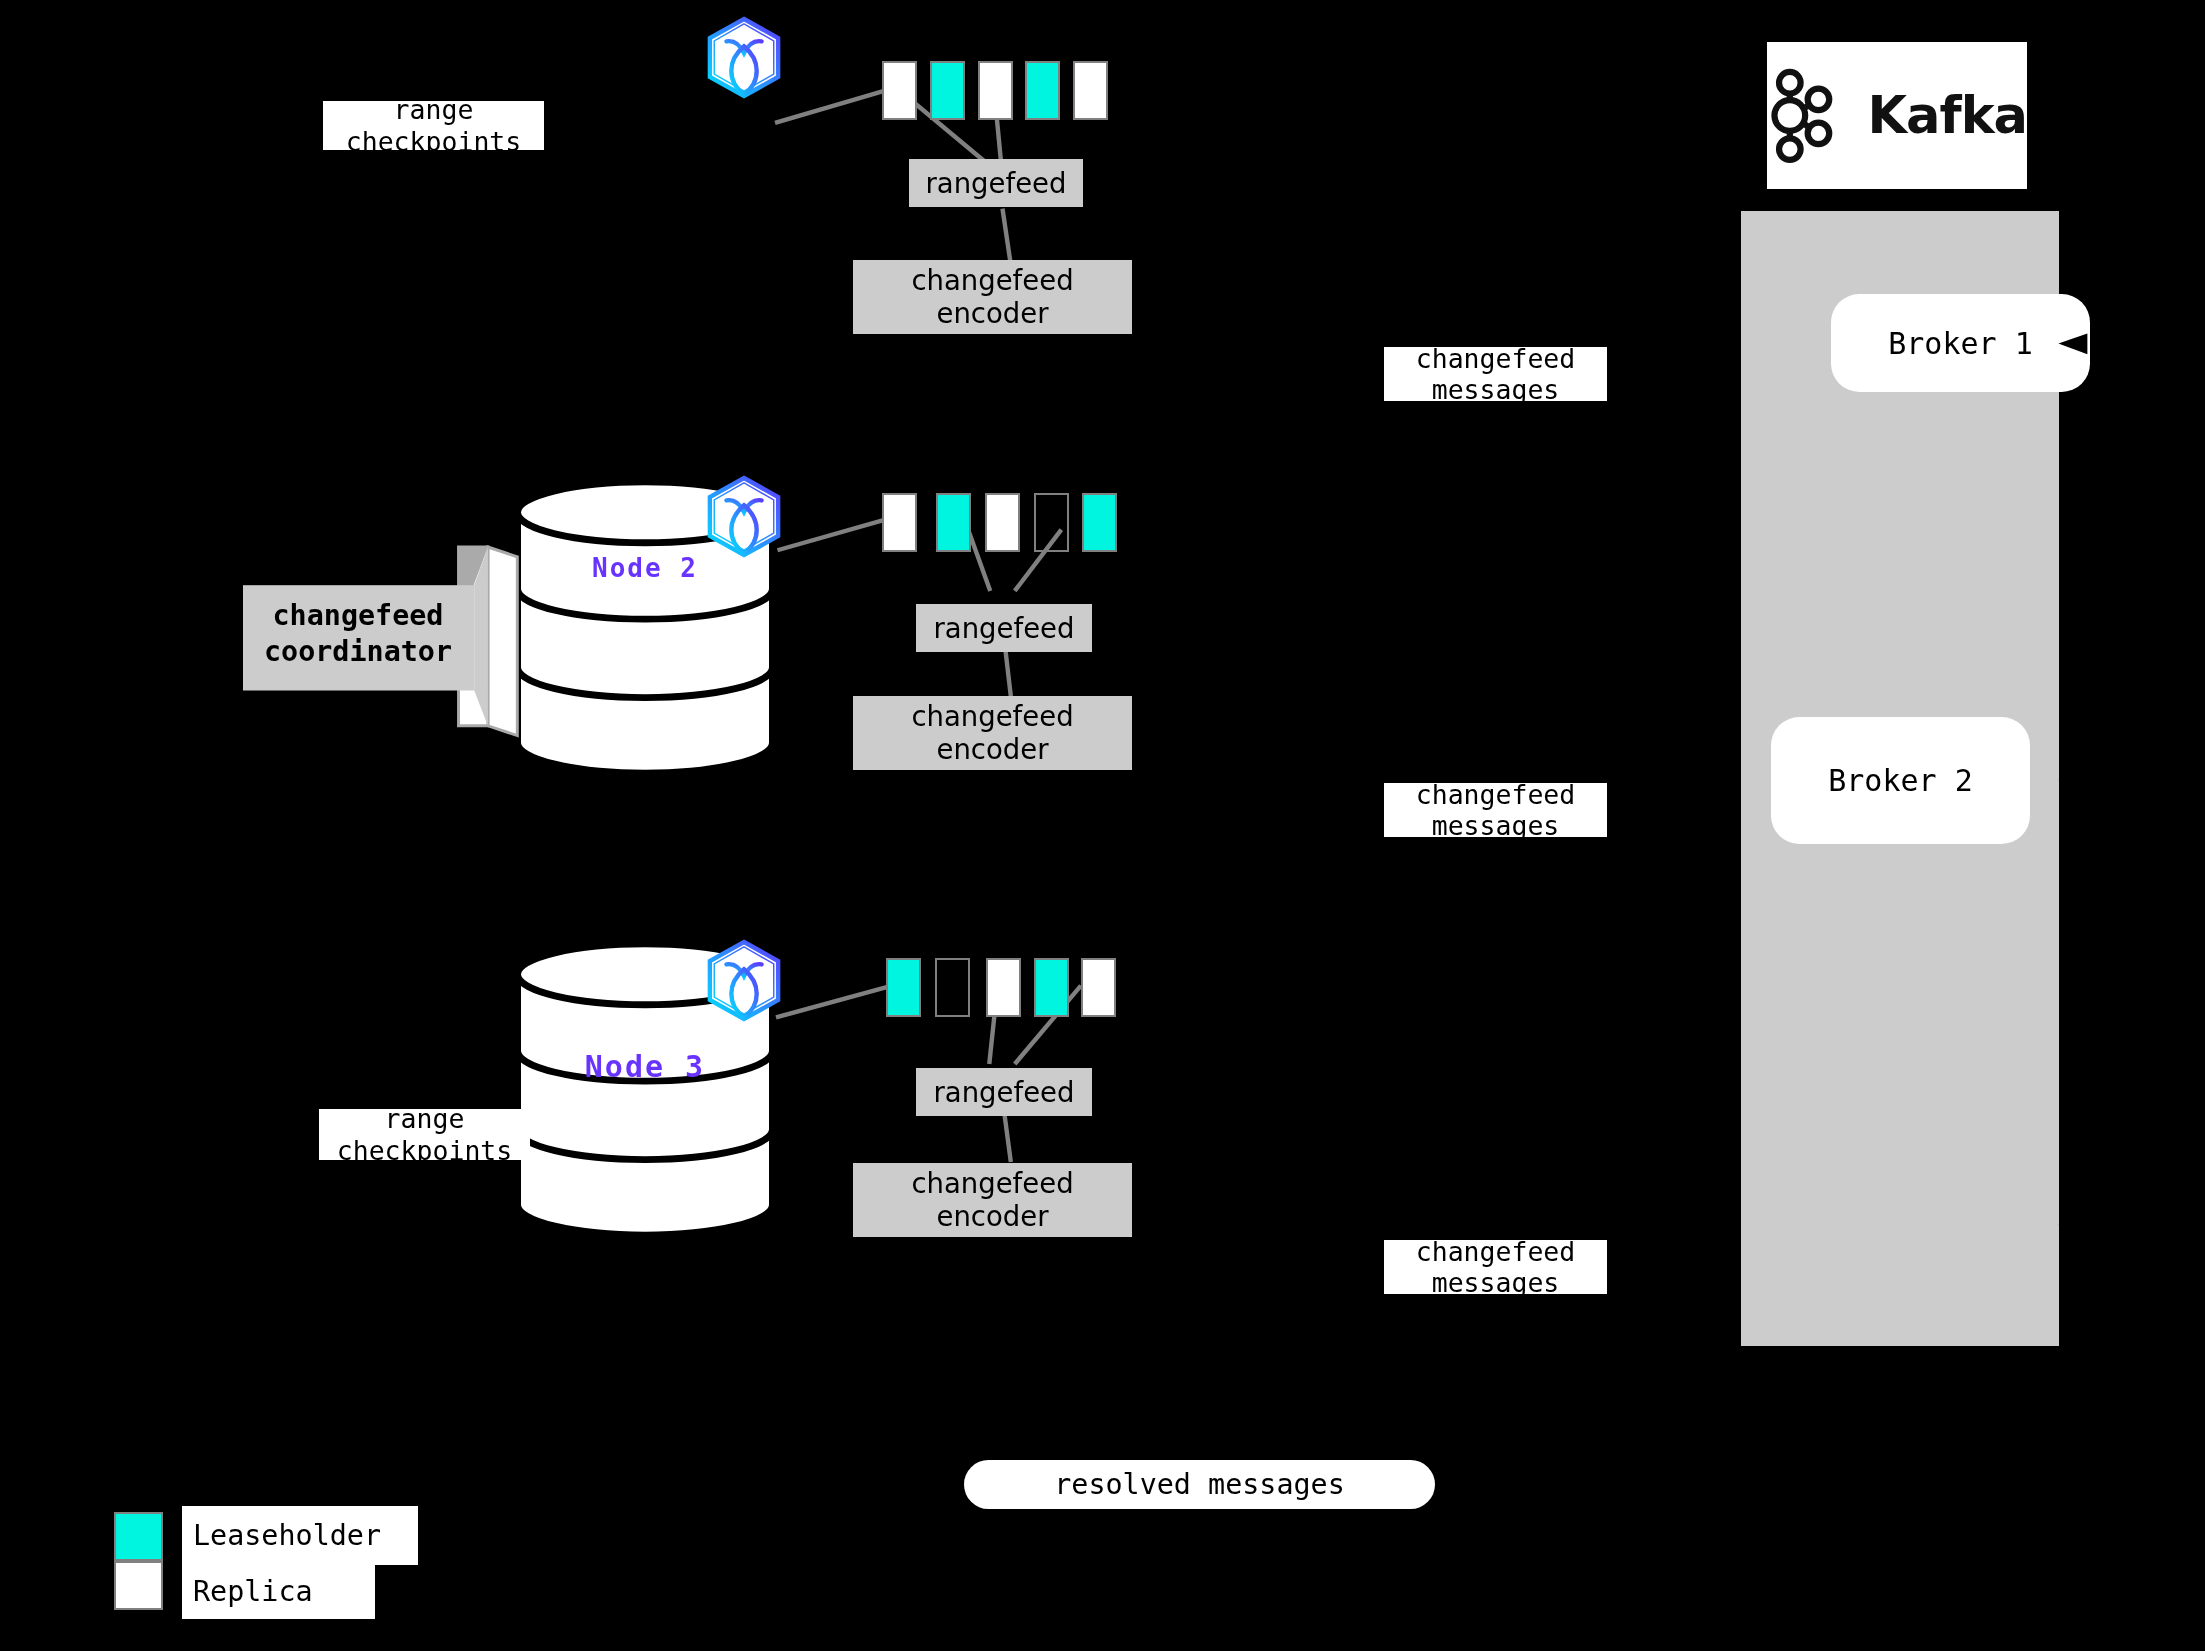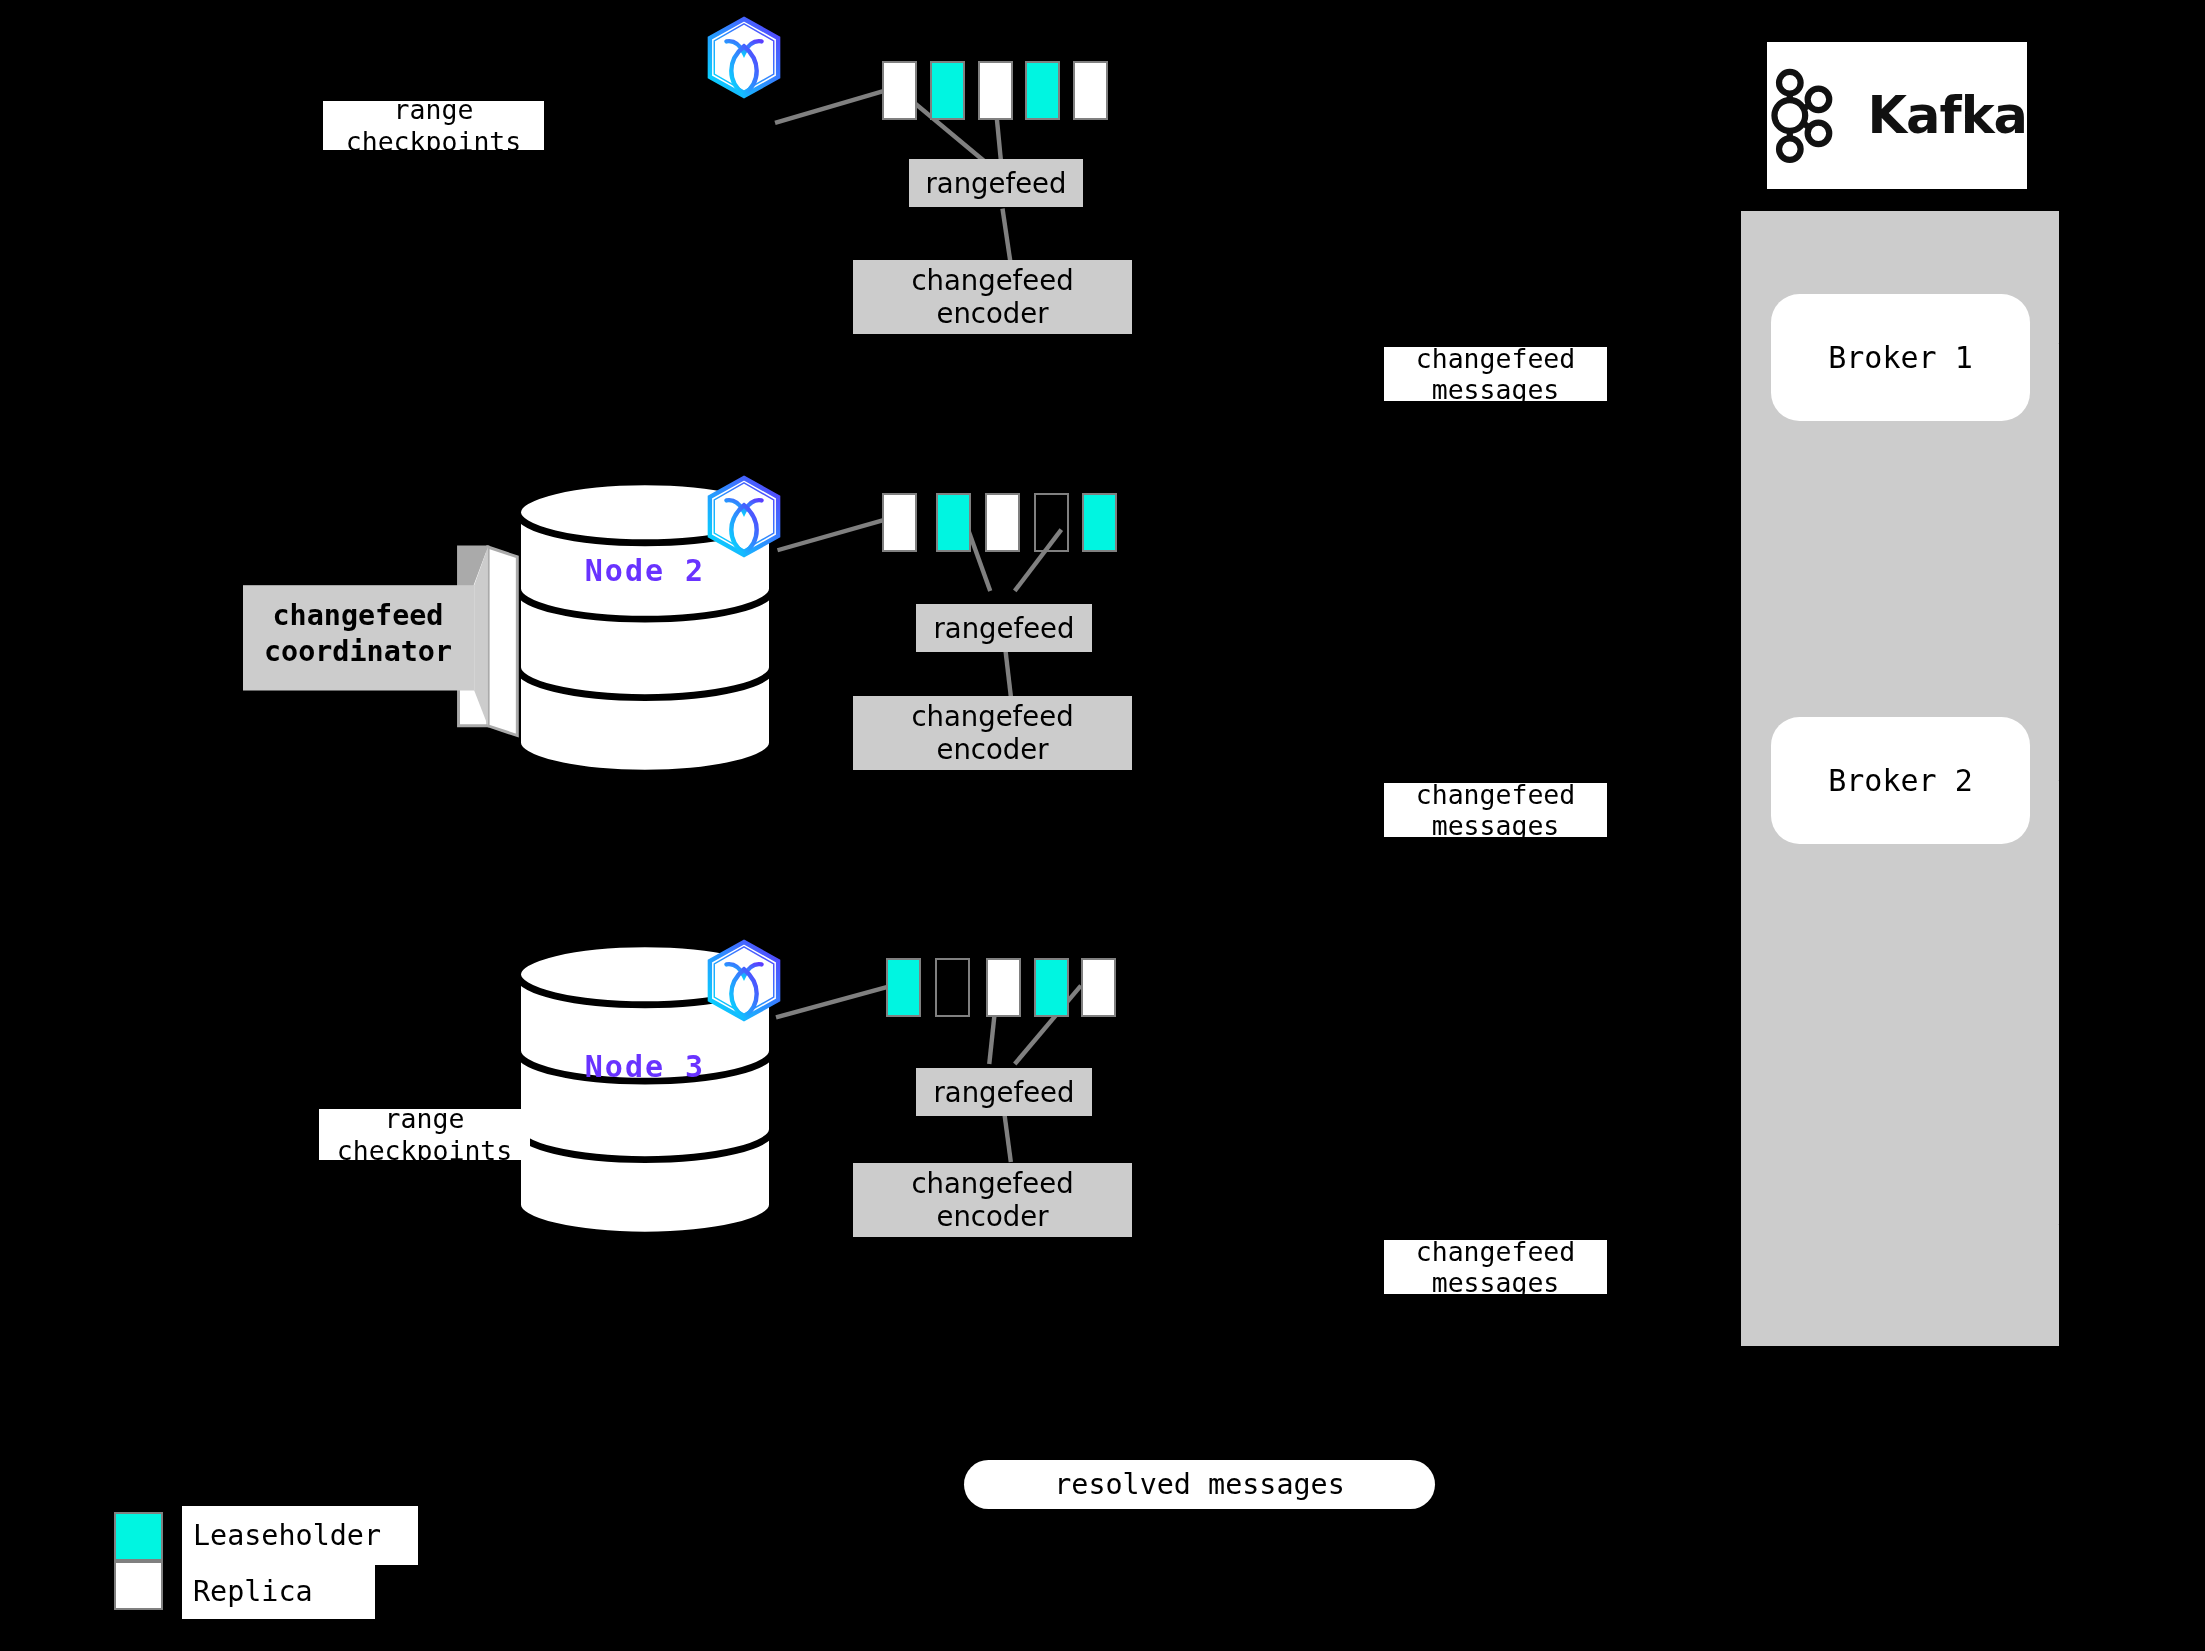--- a/index.html
+++ b/index.html
@@ -122,21 +122,21 @@
 
   <div class="cyl" style="left:515px;top:478px;width:260px;height:299px;">
     <svg width="260" height="299" viewBox="0 0 530 610" xmlns="http://www.w3.org/2000/svg">
       <g fill="#ffffff" stroke="#000000" stroke-width="14">
         <path d="M5 70 a260 62 0 0 1 520 0 v470 a260 62 0 0 1 -520 0 z"></path>
         <ellipse cx="265" cy="70" rx="260" ry="62"></ellipse>
         <path d="M5 226 a260 62 0 0 0 520 0" fill="none"></path>
         <path d="M5 386 a260 62 0 0 0 520 0" fill="none"></path>
       </g>
     </svg>
-    <div class="label" style="top:75px;font-size:30px;">Node 2</div>
+    <div class="label" style="top:75px;font-size:26px;">Node 2</div>
   </div>
   <div class="abs" style="left:705px;top:475px;width:78px;height:83px;">
     <svg width="78" height="83" viewBox="0 0 160 170" xmlns="http://www.w3.org/2000/svg">
       <defs>
         <linearGradient id="crg2" x1="0" y1="1" x2="1" y2="0">
           <stop offset="0%" stop-color="#00E0FF"></stop>
             <stop offset="100%" stop-color="#5B3BFF"></stop>
         </linearGradient>
       </defs>
       <polygon points="80,6 150,45 150,125 80,164 10,125 10,45" fill="#ffffff" stroke="url(#crg2)" stroke-width="9"></polygon>
@@ -239,21 +239,21 @@
         <line x1="55" y1="152" x2="55" y2="170"></line>
         <line x1="86" y1="100" x2="104" y2="88"></line>
         <line x1="86" y1="132" x2="104" y2="146"></line>
       </g>
     </svg>
     <span class="word">Kafka</span>
   </div>
 
   <div class="kpanel" style="left:1741px;top:211px;width:318px;height:1135px;"></div>
 
-  <div class="kbox" style="left:1771px;top:294px;width:259px;height:127px;font-size:30px;">Broker 1</div>
+  <div class="kbox" style="left:1831px;top:294px;width:259px;height:98px;font-size:30px;">Broker 1</div>
   <div class="kbox" style="left:1771px;top:717px;width:259px;height:127px;font-size:30px;text-align:center;">Broker 2</div>
 
   <svg class="layer" viewBox="0 0 4498 3369" xmlns="http://www.w3.org/2000/svg">
     <polygon points="4199,700 4258,680 4258,722" fill="#000000"></polygon>
     <polygon points="4199,1592 4258,1572 4258,1614" fill="#000000"></polygon>
     <polygon points="4199,2497 4258,2477 4258,2519" fill="#000000"></polygon>
   </svg>
 
   <div class="oval" style="left:964px;top:1460px;width:471px;height:49px;font-size:28.4px;">resolved messages</div>
 

